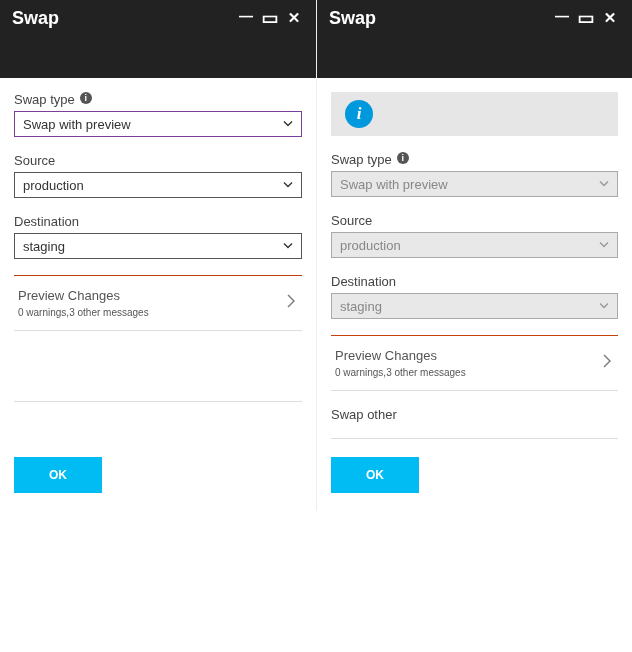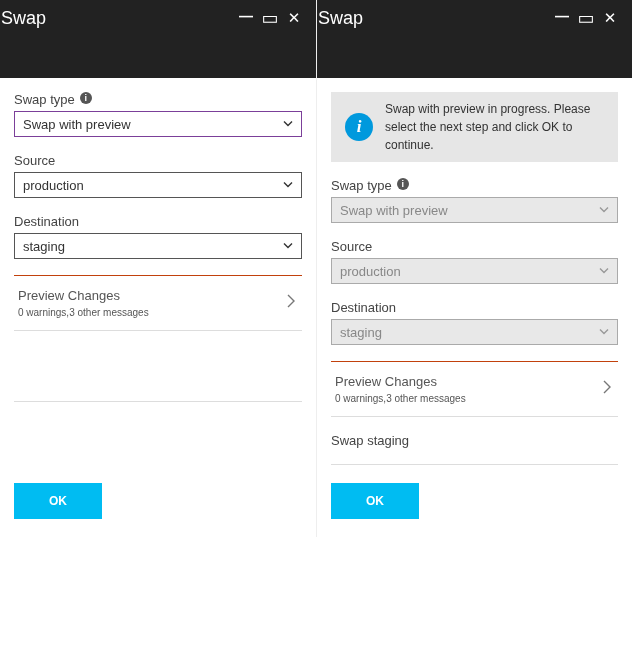--- a/index.html
+++ b/index.html
@@ -20,23 +20,23 @@
     flex-direction: column;
   }
   .pane-left { width: 316px; }
   .pane-right { width: 316px; border-left: 1px solid #eee; }
   .titlebar {
     background: #222;
     color: #fff;
     height: 36px;
     display: flex;
     align-items: center;
-    padding: 0 10px 0 1px;
+    padding: 0 10px 0 12px;
     font-size: 18px;
-    font-weight: 400;
+    font-weight: 700;
   }
   .titlebar .spacer { flex: 1; }
   .title-icon {
     color: #fff;
     width: 24px;
     text-align: center;
     font-size: 14px;
     cursor: pointer;
   }
   .title-icon.min::before { content: "—"; font-weight: bold; position: relative; top: -2px;}
@@ -247,21 +247,20 @@
       <span class="title-icon max"></span>
       <span class="title-icon close"></span>
     </div>
     <div class="blackband"></div>
 
     <div class="content">
       <div class="info-banner">
         <div class="info-icon">
           <div class="info-circle">i</div>
         </div>
-        <div class="info-text">Swap with preview in progress. Please select the next step and click OK to continue.</div>
       </div>
 
       <div class="group">
         <div class="field-label">
           <span>Swap type</span>
           <span class="help-icon">i</span>
         </div>
         <div class="select disabled">
           <span>Swap with preview</span>
           <span class="chev">
@@ -302,21 +301,21 @@
           <div class="preview-sub">0 warnings,3 other messages</div>
         </div>
         <div class="chev-right">
           <svg width="10" height="16" viewBox="0 0 10 16">
               <path d="M2 2 L8 8 L2 14" fill="none" stroke="#777" stroke-width="1.4"></path>
             </svg>
         </div>
       </div>
 
       <div class="group" style="margin-top:16px;">
-        <div class="field-label">Swap staging</div>
+        <div class="field-label">Swap other</div>
       </div>
 
       <div class="divider-full"></div>
     </div>
 
     <div class="footer">
       <button class="ok-btn">OK</button>
     </div>
   </div>
 

